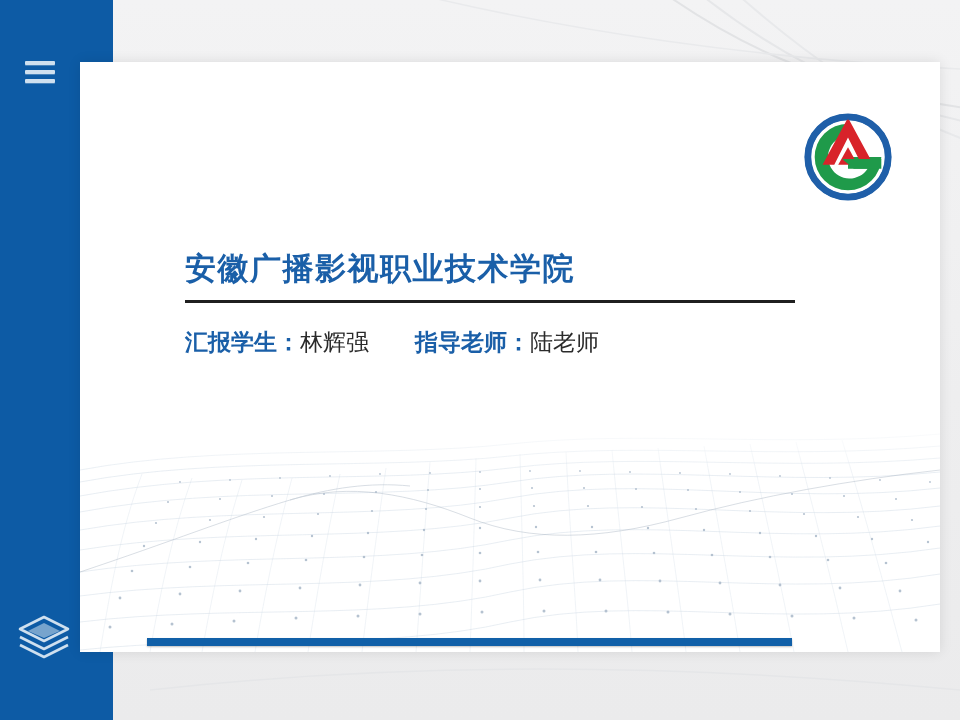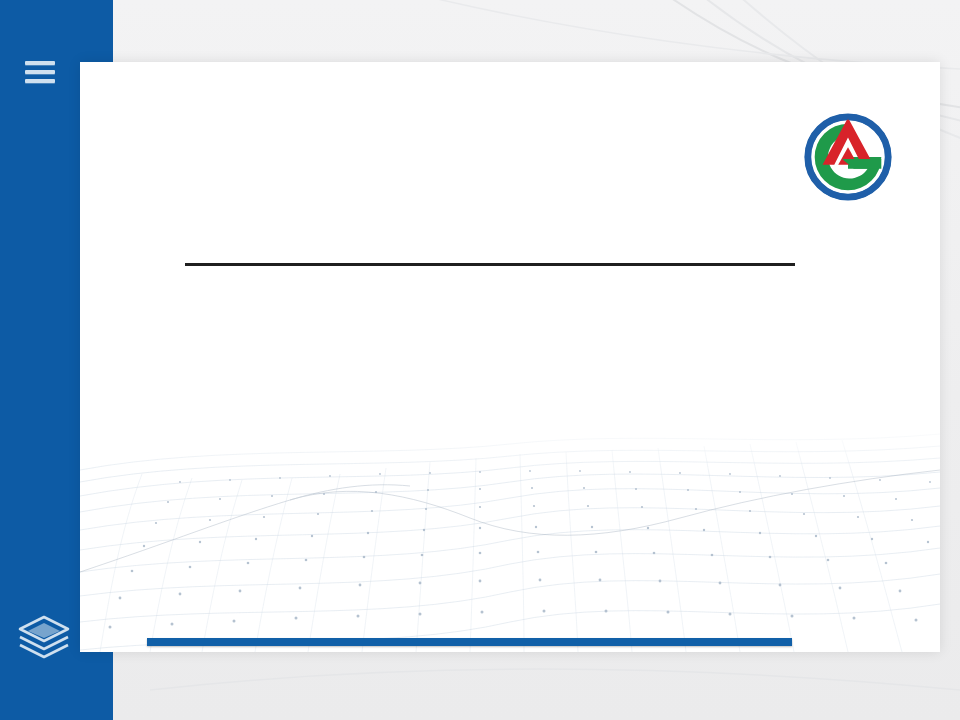--- a/index.html
+++ b/index.html
@@ -373,23 +373,27 @@
       <path d="M50 10 L76 58 L64 58 L50 30 L36 58 L24 58 Z" fill="#d8232a"></path>
       <path d="M50 40 L60 58 L40 58 Z" fill="#d8232a"></path>
 
       <path d="M44 52 L84 52 L84 62 L56 62 Z" fill="#1f9a4a"></path>
 
       <circle cx="50" cy="50" r="41" fill="none" stroke="#1f5fa8" stroke-width="6" opacity="0.9"></circle>
     </svg>
 
     <div class="text-block">
 
+      <div class="school-name">安徽广播影视职业技术学院</div>
 
 
       <div class="rule"></div>
 
+      <div class="people">
+        <span class="lbl">汇报学生：</span><span class="val">林辉强</span><span class="gap"></span><span class="lbl">指导老师：</span><span class="val">陆老师</span>
+      </div>
     </div>
 
     <div class="accent-bar"></div>
   </div>
 
 
 </div>
 
 </body></html>

